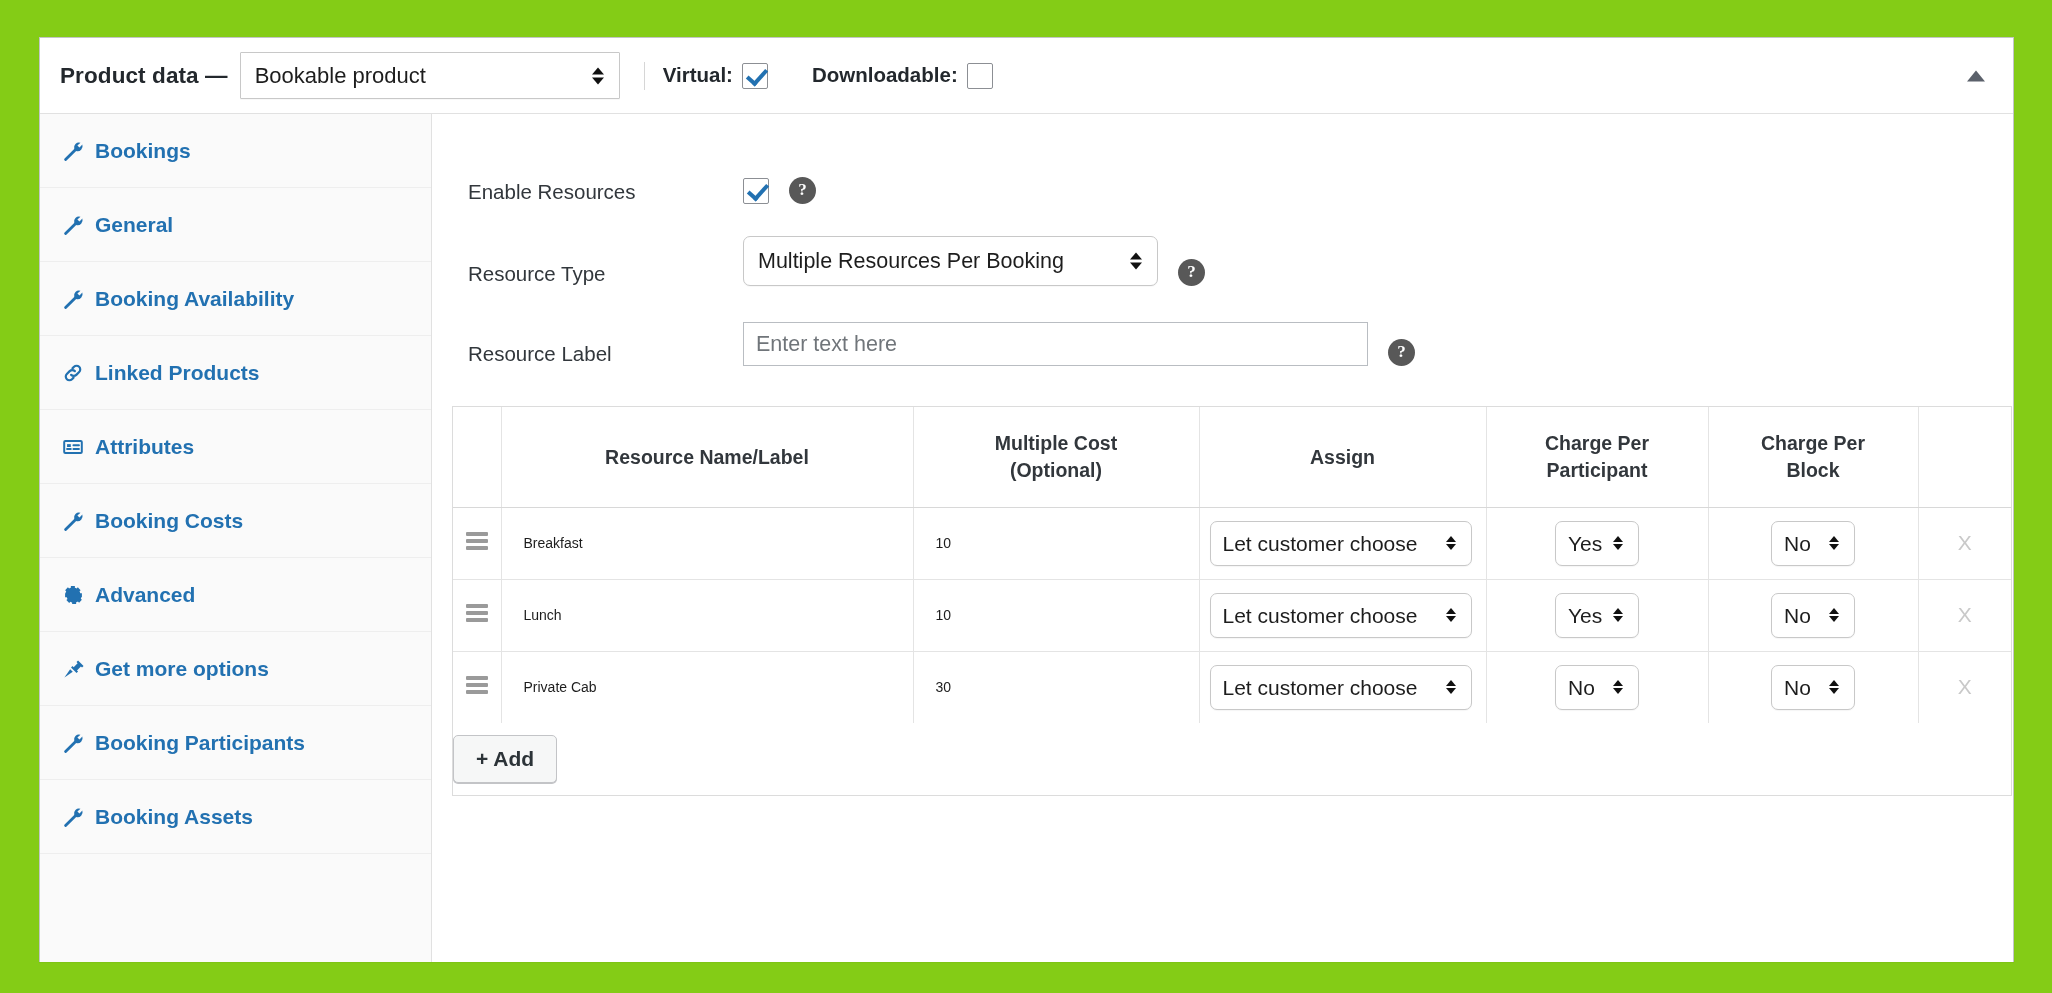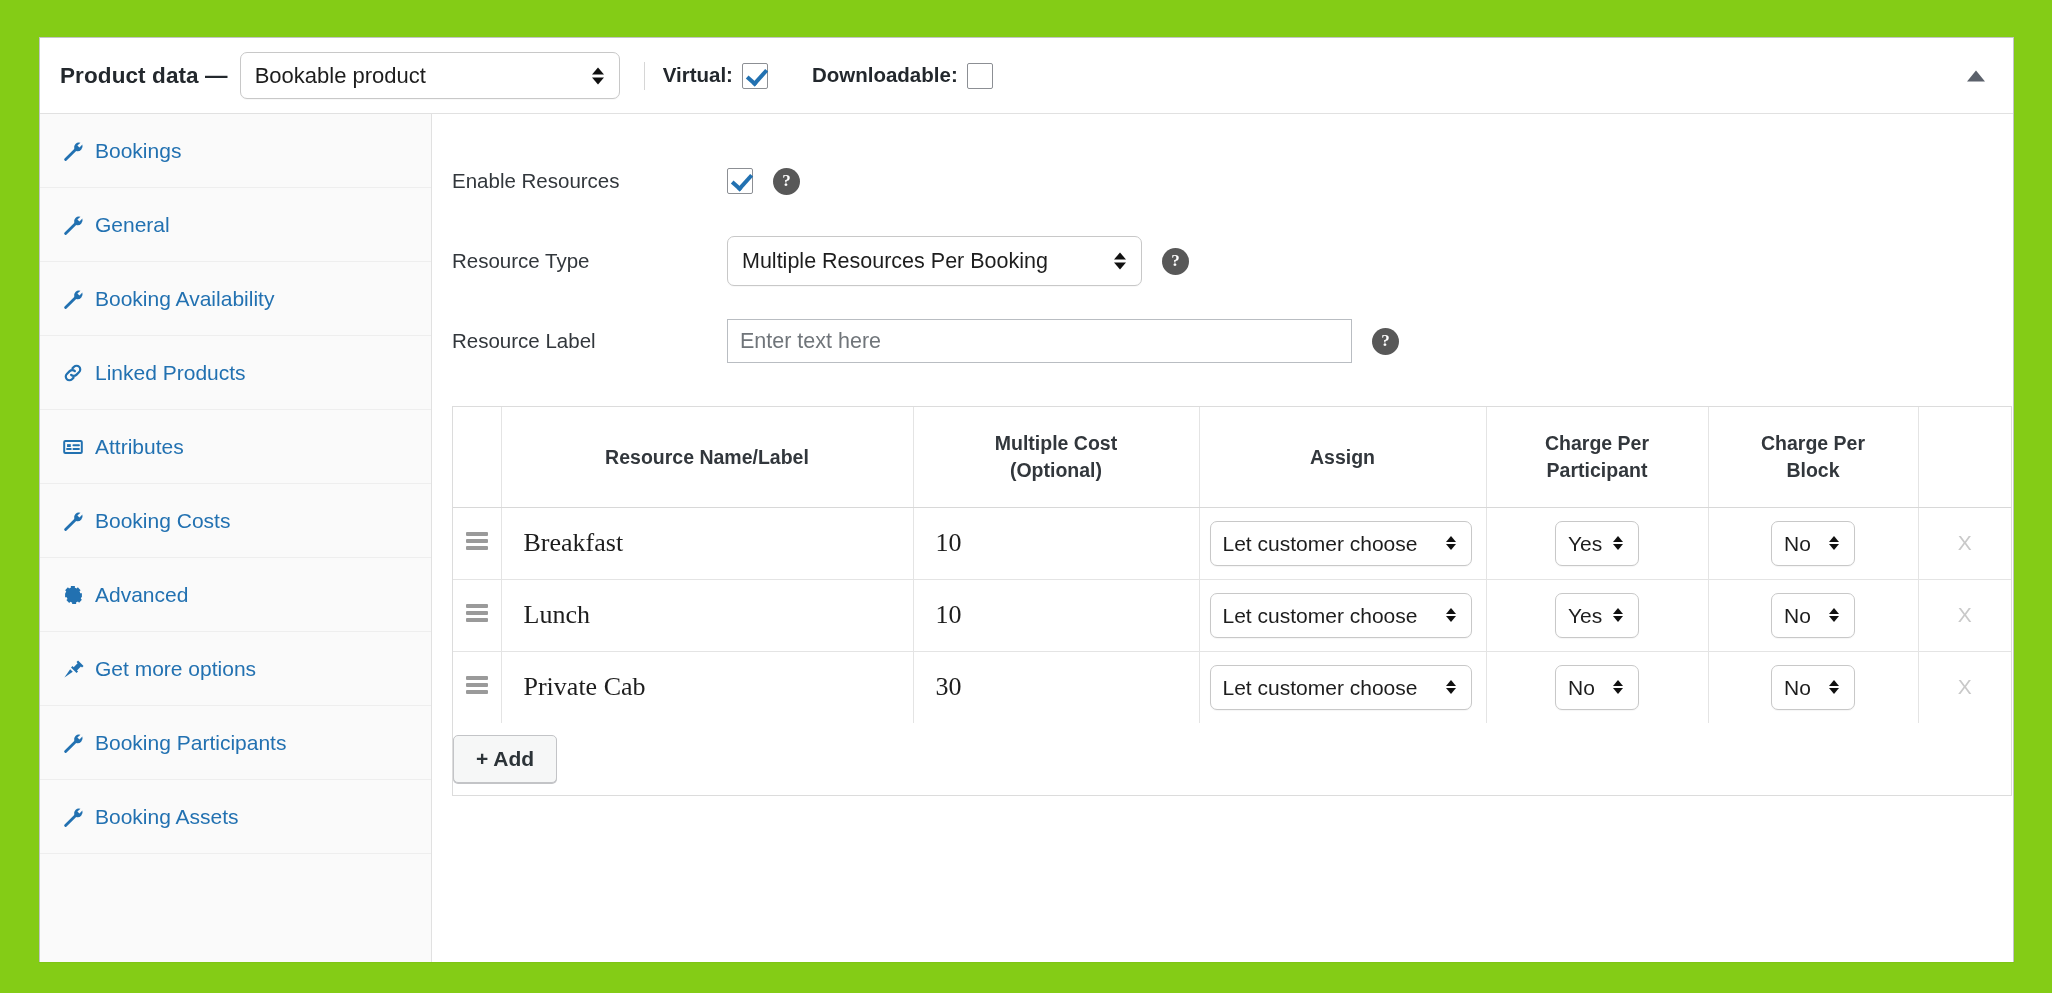--- a/index.html
+++ b/index.html
@@ -45,21 +45,21 @@
     font-weight: bold;
     color: #23282d;
     letter-spacing: .1px;
     white-space: nowrap;
   }
   .type-select {
     margin-left: 12px;
     height: 47px;
     width: 380px;
     border: 1px solid #c8c8c8;
-    border-radius: 7px;
+    border-radius: 1px;
     background: #fff;
     font-size: 22px;
     color: #1d1d1d;
     padding: 0 42px 0 14px;
     font-family: "Liberation Sans", sans-serif;
     appearance: none;
     -webkit-appearance: none;
     position: relative;
     box-shadow: 0 1px 1px rgba(0,0,0,.03);
   }
@@ -133,20 +133,21 @@
 
   .sidebar {
     width: 392px;
     flex: 0 0 392px;
     background: #fafafa;
     border-right: 1px solid #e1e1e1;
     padding: 0;
     margin: 0;
     list-style: none;
     position: relative;
+    font-weight: bold;
   }
   .side-item {
     display: flex;
     align-items: center;
     height: 74px;
     padding-left: 55px;
     border-bottom: 1px solid #eeeeee;
     font-size: 21px;
     color: #2271b1;
     cursor: pointer;
@@ -173,23 +174,23 @@
   
   .panel {
     flex: 1 1 auto;
     background: #fff;
     padding: 0;
     position: relative;
   }
 
   .field-row {
     display: flex;
-    align-items: center;
+    align-items: flex-end;
     padding-left: 20px;
-    margin: 0;
+    margin: 16px;
   }
   .field-row .flabel {
     width: 275px;
     flex: 0 0 275px;
     font-size: 20.5px;
     color: #32373c;
     white-space: nowrap;
   }
   .row-enable { height: 46px; margin-top: 44px; }
   .row-type   { height: 50px; margin-top: 32px; }
@@ -320,24 +321,24 @@
     border-radius: 1px;
   }
   .drag-handle i:last-child { margin-bottom: 0; }
 
   .cell-input {
     width: 100%;
     height: 100%;
     border: none;
     outline: none;
     background: transparent;
-    font-size: 26px;
+    font-size: 14px;
     color: #1d1d1d;
     padding: 0 22px;
-    font-family: Liberation Serif, serif;
+    font-family: Liberation Sans, sans-serif;
   }
   td.cell-pad { padding: 8px 0; }
   td.cell-pad .cell-input { height: 56px; }
 
   .mini-select {
     border: 1px solid #c8c8c8;
     border-radius: 7px;
     background: #fff;
     font-size: 21px;
     color: #1d1d1d;

